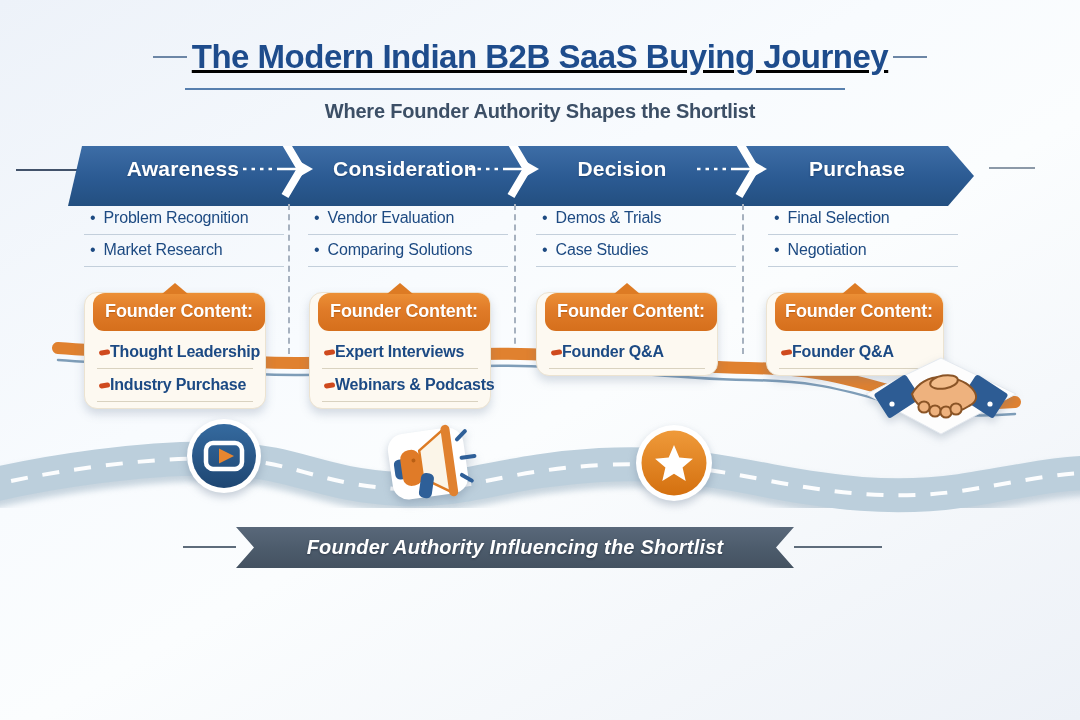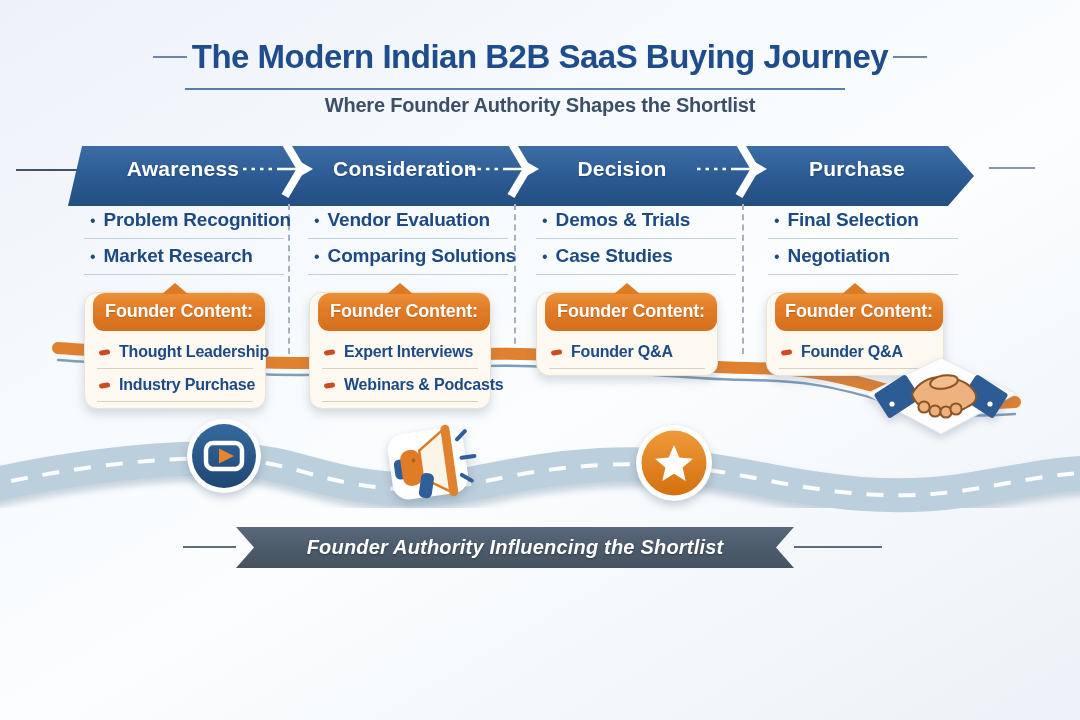--- a/index.html
+++ b/index.html
@@ -11,33 +11,33 @@
   }
   .canvas {
     position:relative; width:1080px; height:720px;
     background: linear-gradient(150deg,#edf2f9 0%, #f8fbfe 38%, #fbfdfe 55%, #edf1f7 100%);
     overflow:hidden;
   }
 
   
   .title-row {
     position:absolute; top:38px; left:0; width:1080px;
-    display:flex; align-items:center; justify-content:center; gap:5px;
+    display:flex; align-items:center; justify-content:center; gap:5px;text-decoration:underline;
   }
   .title-dash { width:34px; height:2px; background:#6c86a6; }
   .main-title {
     font-size:33px; font-weight:700; letter-spacing:-0.5px;
     color:#1e4c8c; white-space:nowrap;
   }
   .title-underline {
     position:absolute; top:88px; left:185px; width:660px; height:2px;
     background:#3c6aa0; opacity:.85;
   }
   .subtitle {
-    position:absolute; top:94px; left:0; width:1080px; text-align:center;
+    position:absolute; top:100px; left:0; width:1080px; text-align:center;
     font-size:20px; font-weight:700; color:#3c4f66; letter-spacing:-0.2px;
   }
 
   
   .banner-line-left { position:absolute; top:169px; left:16px; width:66px; height:2px; background:#42526a; }
   .banner-line-right { position:absolute; top:167px; left:989px; width:46px; height:2px; background:#8c99a8; }
   .stage-banner {
     position:absolute; top:146px; left:68px; width:906px; height:60px;
     background:linear-gradient(180deg,#3d6da6 0%, #2b5a92 55%, #234f80 100%);
     clip-path: polygon(14px 0, calc(100% - 26px) 0, 100% 50%, calc(100% - 26px) 100%, 0 100%);
@@ -52,21 +52,21 @@
   .stage-sep { position:absolute; top:0; width:92px; height:46px; overflow:visible; }
 
   
   .stage-col { position:absolute; top:205px; }
   .stage-bullet {
     display:flex; align-items:baseline; gap:8px;
     padding:4px 2px 7px 6px; border-bottom:1.5px solid #c3cfdb;
   }
   .stage-bullet + .stage-bullet { margin-top:2px; }
   .stage-bullet .dot { color:#1d4a82; font-size:16px; }
-  .stage-bullet .txt { color:#1d4a82; font-size:19px; font-weight:700; letter-spacing:-0.2px; white-space:nowrap; }
+  .stage-bullet .txt { color:#1d4a82; font-size:16px; font-weight:400; letter-spacing:-0.2px; white-space:nowrap; }
 
   .v-divider {
     position:absolute; top:204px; height:150px; width:0;
     border-left:2px dashed #a6b1bf;
   }
 
   
   .band-svg { position:absolute; top:0; left:0; width:1080px; height:720px; z-index:1; pointer-events:none; }
 
   
@@ -80,21 +80,21 @@
     border-left:13px solid transparent; border-right:13px solid transparent;
     border-bottom:11px solid #dd7b24;
   }
   .fc-head {
     background:linear-gradient(180deg,#ec9036 0%, #e07b28 45%, #d56f1c 100%);
     color:#fff; font-size:18px; font-weight:700; text-align:center;
     padding:8px 6px 9px; border-radius:12px 12px 11px 11px;
     letter-spacing:-0.2px; text-shadow:0 1px 1px rgba(120,55,0,.35);margin-left:8px;
   }
   .fc-body { padding:9px 12px 6px 12px; }
-  .fc-row { display:flex; align-items:center; gap:9px; padding:3px 0 7px 2px; border-bottom:1.5px solid #d9d2c0; }
+  .fc-row { display:flex; align-items:center; padding:3px 0 7px 2px; border-bottom:1.5px solid #d9d2c0; }
   .fc-row + .fc-row { margin-top:4px; }
   .fc-dash { flex:0 0 auto; width:11px; height:4.5px; background:#cf4a1e; border-radius:3px; transform:rotate(-9deg); }
   .fc-txt { color:#1c4a84; font-size:16px; font-weight:700; letter-spacing:-0.2px; white-space:nowrap; }
 
   
   .road-svg { position:absolute; top:415px; left:0; width:1080px; height:130px; z-index:1; }
   .road-icon { position:absolute; z-index:2; }
   .road-icon svg { filter: drop-shadow(0 4px 4px rgba(95,115,140,.35)); }
   .handshake-wrap { position:absolute; left:856px; top:344px; z-index:3; }
   .handshake-wrap svg { filter: drop-shadow(0 4px 4px rgba(95,115,140,.3)); }

